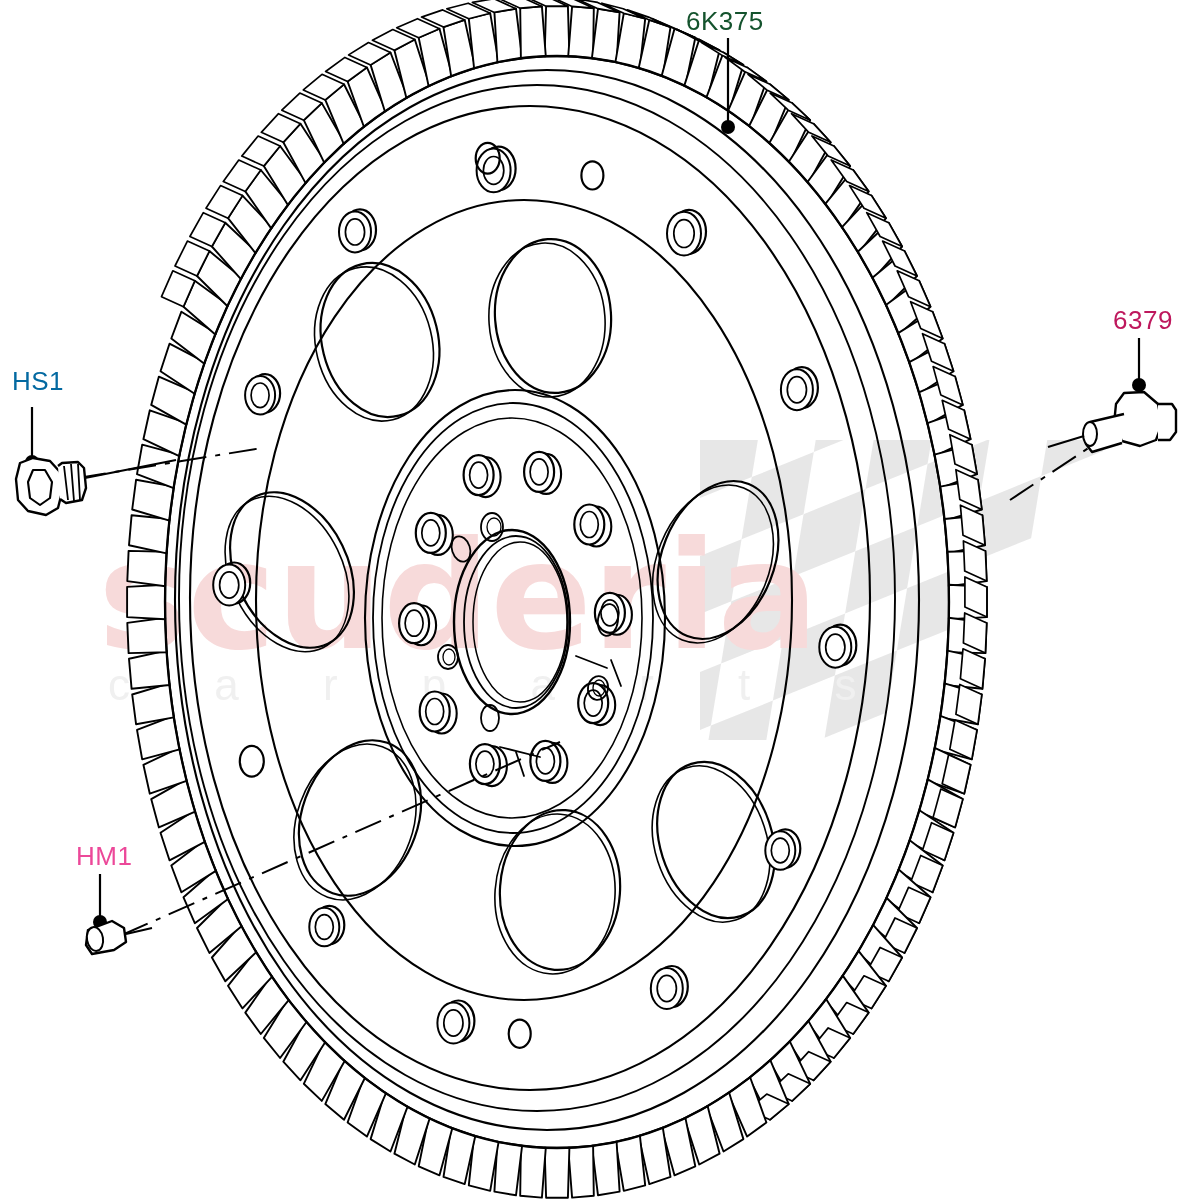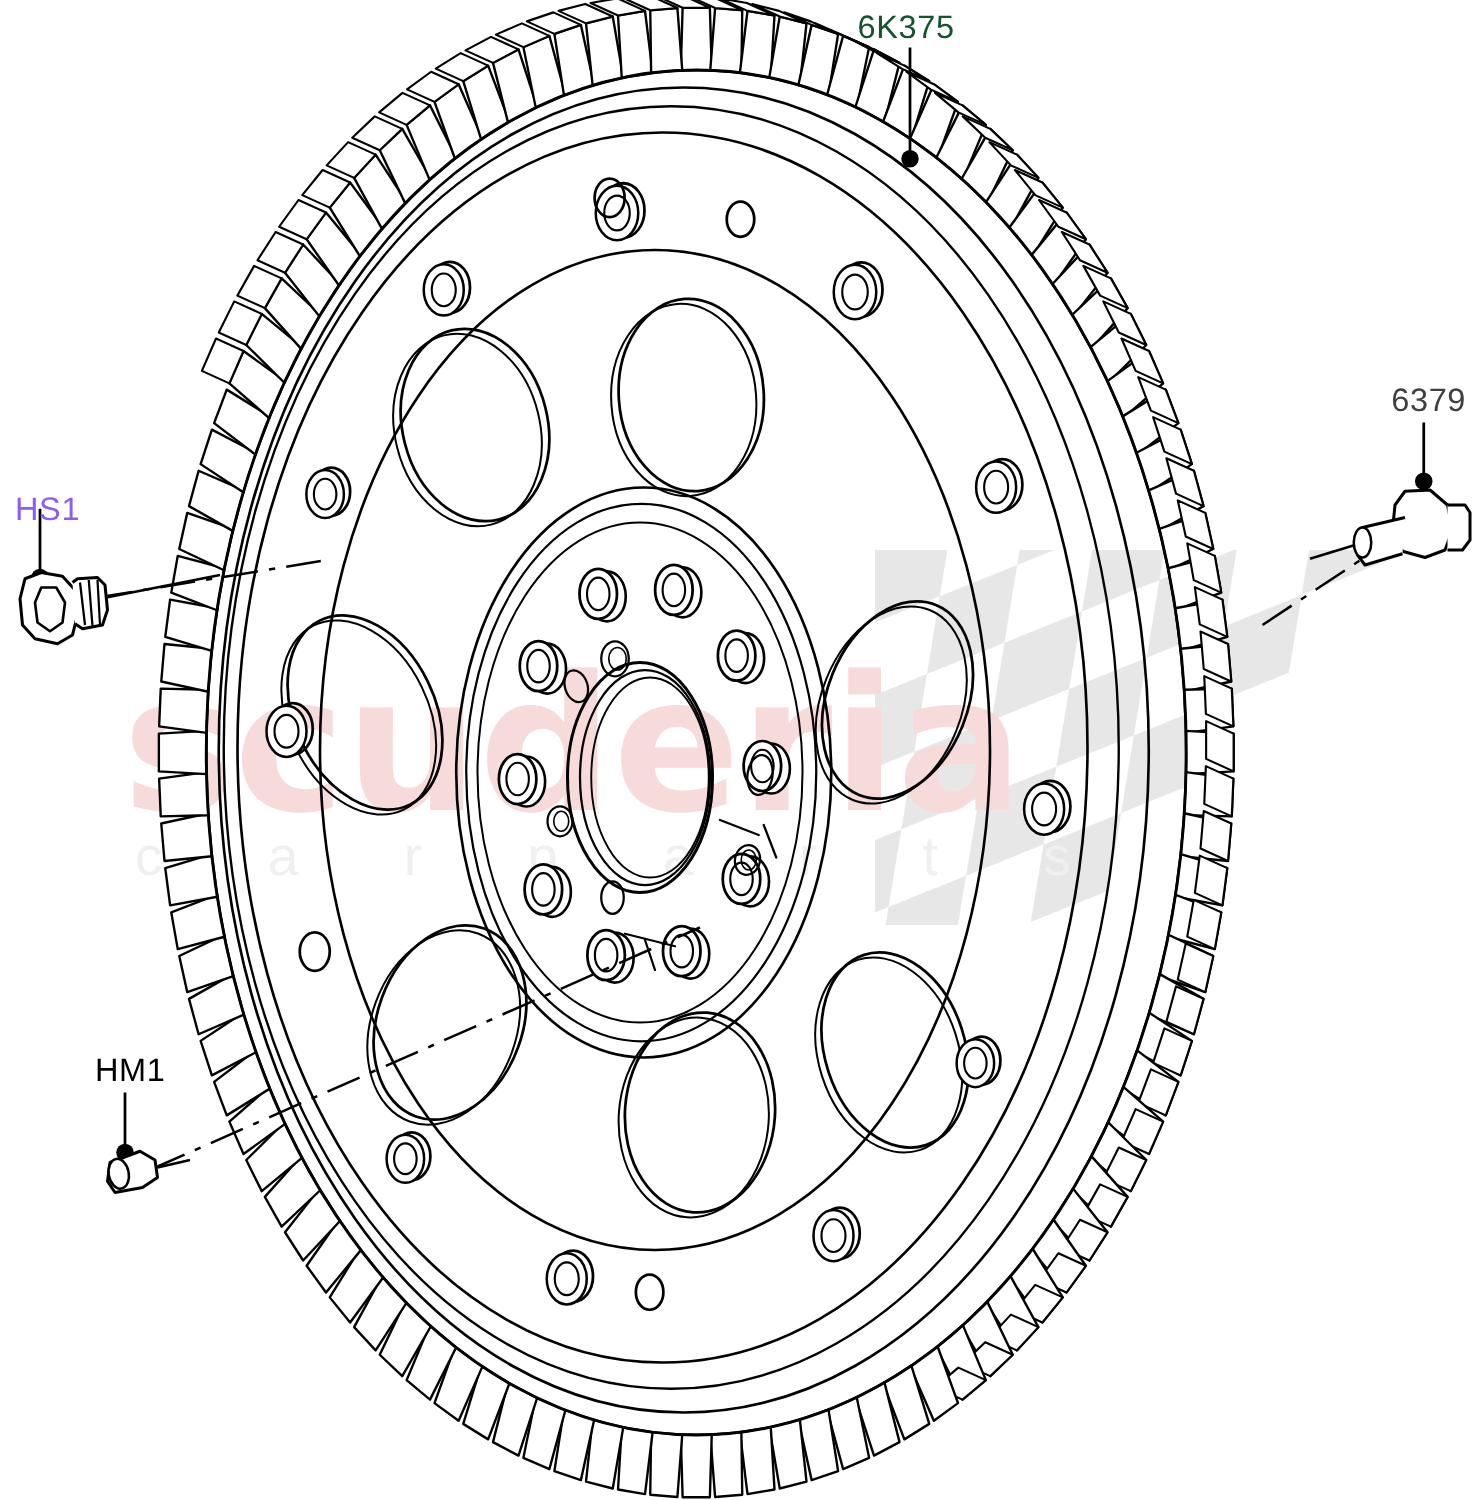--- a/index.html
+++ b/index.html
@@ -479,19 +479,19 @@
 
     <g fill="#ffffff" stroke="#000000" stroke-width="2.4" stroke-linejoin="round">
       <path d="M88 930 L86 945 L92 954 L114 950 L126 942 L124 928 L112 921 Z"></path>
       <ellipse cx="95" cy="939" rx="8" ry="12" transform="rotate(-10 95 939)" stroke-width="2"></ellipse>
       <path d="M126 934 L152 928" stroke-width="2" fill="none"></path>
     </g>
   </svg>
 
   <div class="callout-label" style="left:686px; top:6px; color:#14532d;">6K375</div>
 
-  <div class="callout-label" style="left:1113px; top:305px; color:#404040;">6379</div>
-
-  <div class="callout-label" style="left:12px; top:392px; color:#8b5cf6;">HS1</div>
-
-  <div class="callout-label" style="left:76px; top:841px; color:#000000;">HM1</div>
+  <div class="callout-label" style="left:1113px; top:305px; color:#be185d;">6379</div>
+
+  <div class="callout-label" style="left:12px; top:366px; color:#0369a1;">HS1</div>
+
+  <div class="callout-label" style="left:76px; top:841px; color:#ec4899;">HM1</div>
 
 </div>
 
 </body></html>

